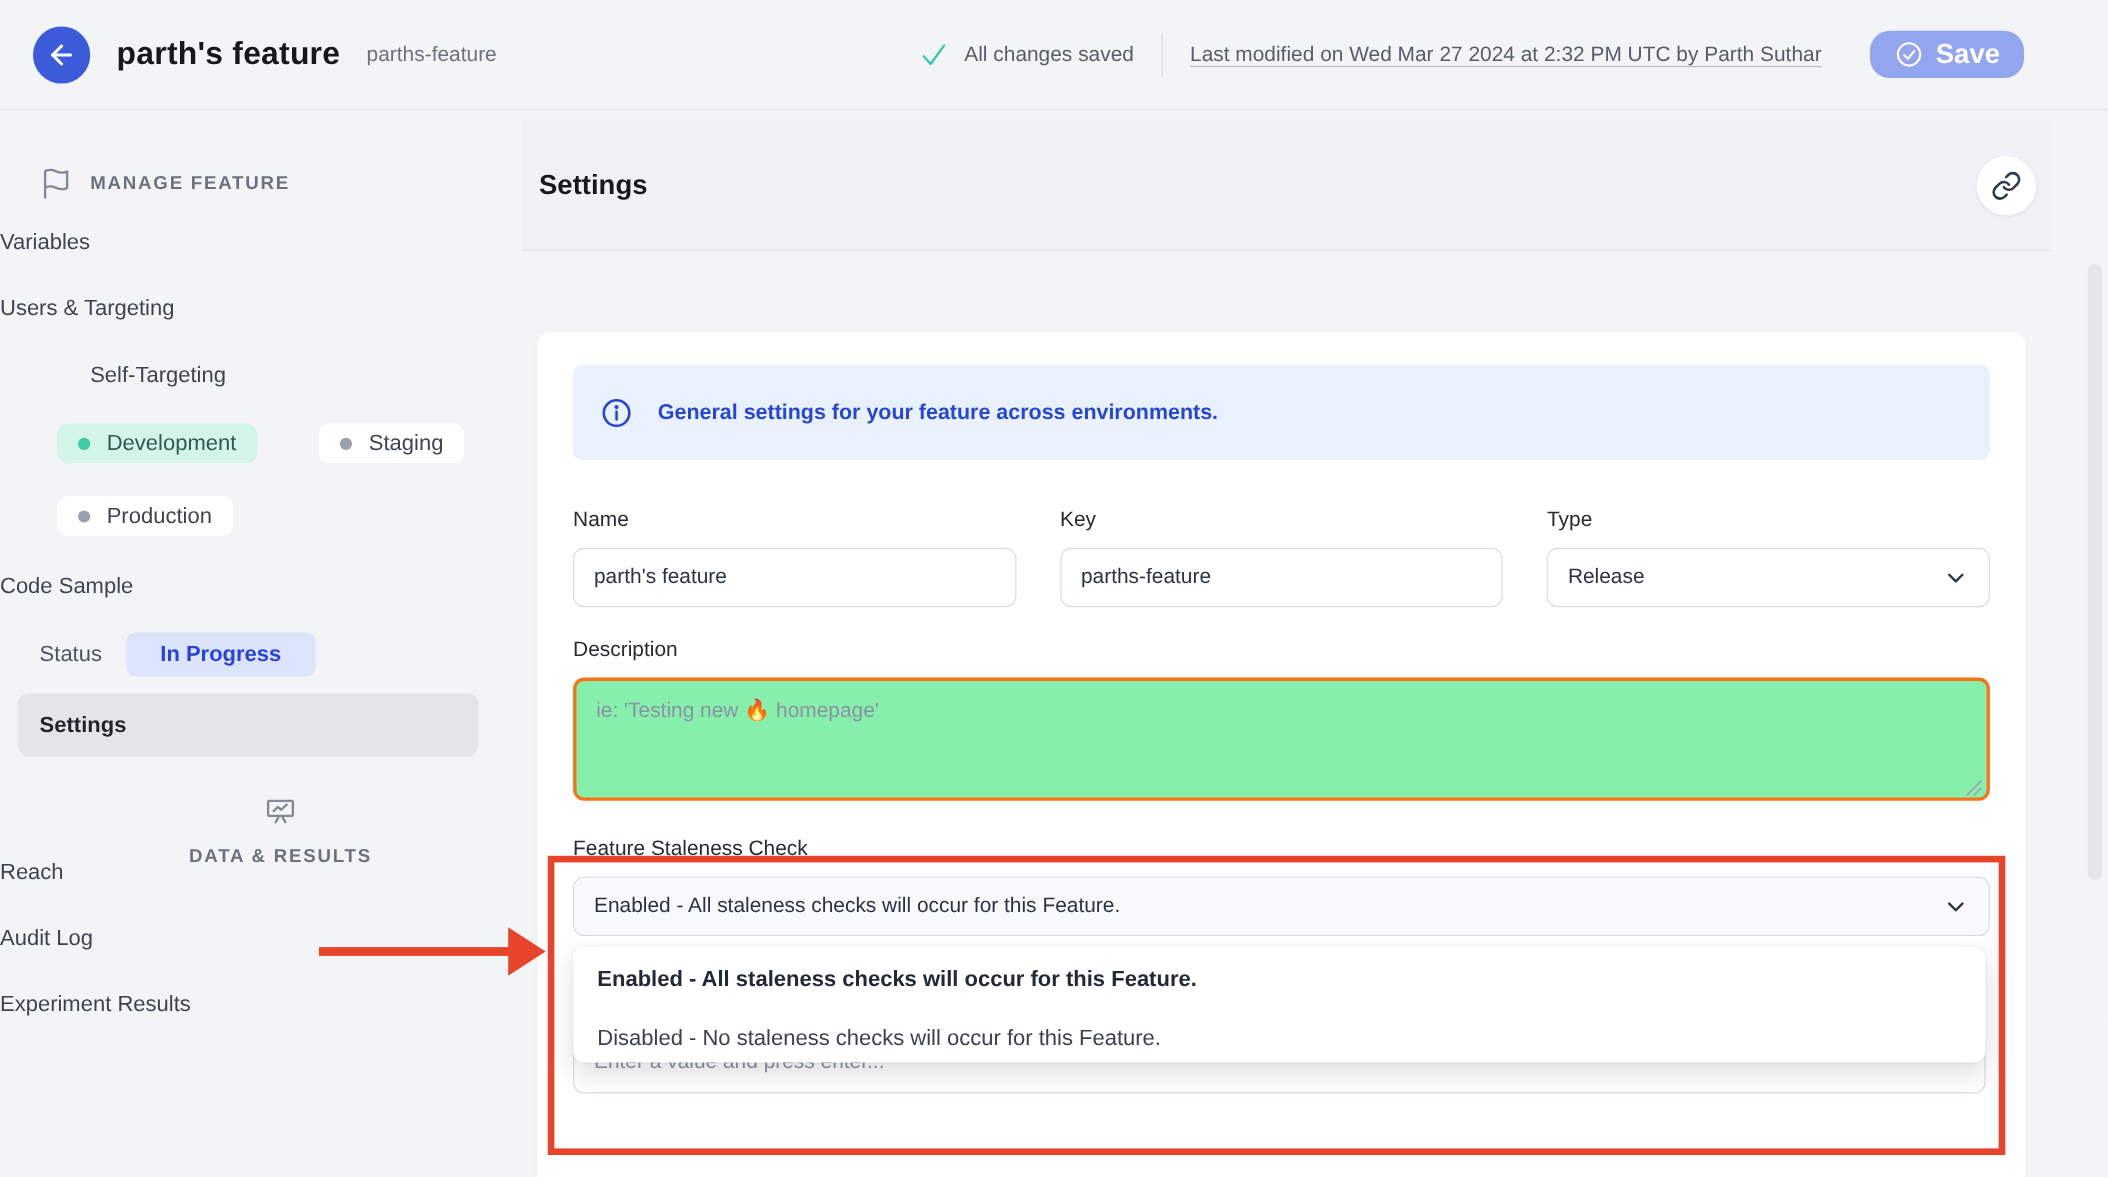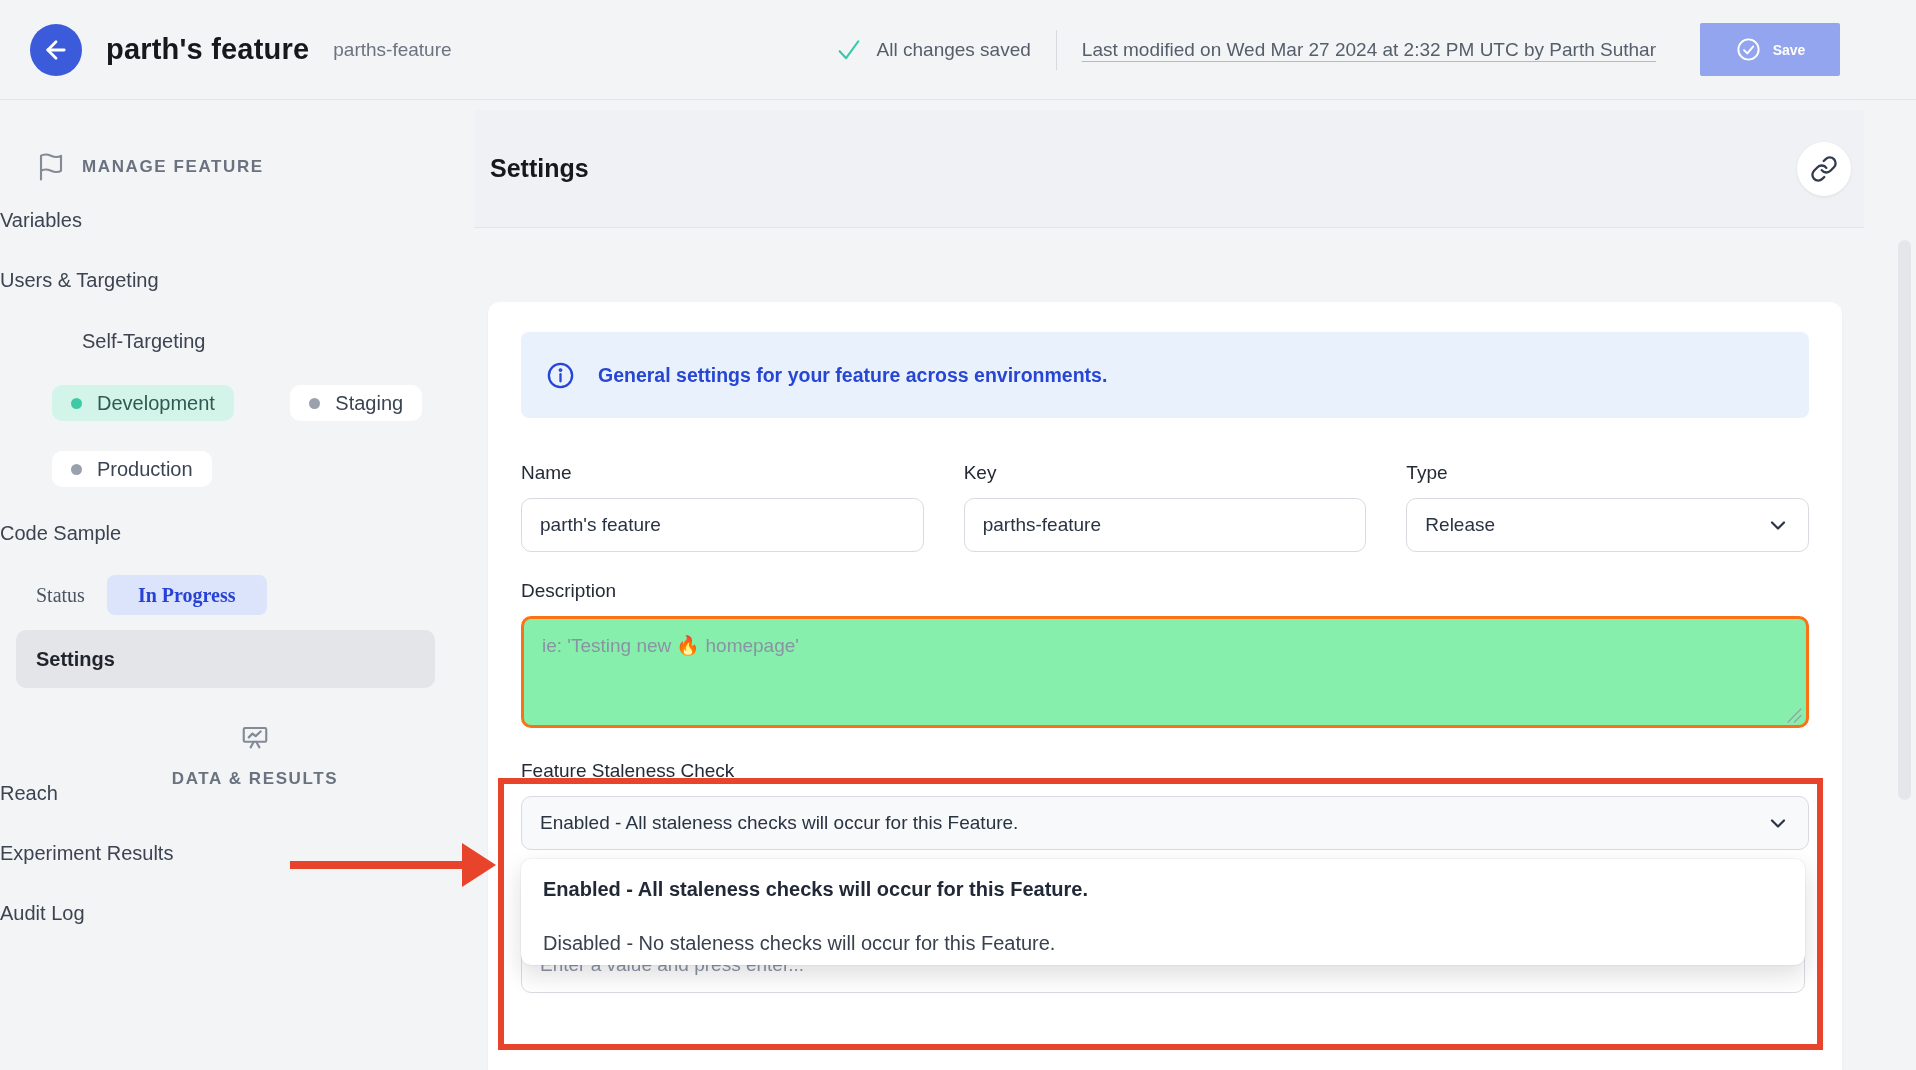--- a/index.html
+++ b/index.html
@@ -30,22 +30,22 @@
   .hdr-key { margin-left:24px; font-size:19px; color:#6C7380; }
   .hdr-right { margin-left:auto; display:flex; align-items:center; }
   .saved-status { display:flex; align-items:center; gap:14px; font-size:19px; color:#555E6B; }
   .hdr-divider { width:1px; height:40px; background:#D6D9DE; margin:0 25px; }
   .last-modified {
     font-size:19px; color:#555E6B; cursor:pointer;
     text-decoration:underline; text-decoration-color:#B4BAC3; text-underline-offset:5px;
     margin-right:44px; white-space:nowrap;
   }
   .save-btn {
-    width:140px; height:53px; border-radius:2px; border:none; cursor:pointer;
-    background:#93A5EE; color:#FFFFFF; font-size:14px; font-weight:600;
+    width:140px; height:43px; border-radius:18px; border:none; cursor:pointer;
+    background:#93A5EE; color:#FFFFFF; font-size:25px; font-weight:600;
     font-family:inherit;
     display:flex; align-items:center; justify-content:center; gap:11px;
     margin-right:76px;
   }
 
   
   .sidebar {
     position:absolute; top:100px; left:0; width:474px; bottom:0;
     background:#F3F4F6; z-index:5;
   }
@@ -78,21 +78,21 @@
   }
   .side-active {
     margin-left:16px; width:419px; height:58px; border-radius:10px;
     background:#E4E5E9; display:flex; align-items:center; padding-left:20px;
     font-size:20px; font-weight:600; color:#1F242C; cursor:pointer;
   }
 
   
   .mt-48{margin-top:48px;} .mt-19{margin-top:19px;} .mt-30{margin-top:30px;}
   .mt-31{margin-top:31px;} .mt-26{margin-top:26px;} .mt-29{margin-top:29px;}
-  .mt-27{margin-top:27px;font-family:Liberation Serif, serif;} .mt-15{margin-top:15px;} .mt-35{margin-top:35px;flex-direction:column;}
+  .mt-27{margin-top:27px;} .mt-15{margin-top:15px;} .mt-35{margin-top:35px;flex-direction:column;}
   .mt-17{margin-top:17px;}
 
   
   .main-panel-header {
     position:absolute; left:474px; top:110px; right:52px; height:118px;
     background:#F0F1F4; border-bottom:1px solid #E2E4E8;
     display:flex; align-items:center; z-index:4;
   }
   .main-panel-header .page-title {
     margin-left:16px; font-size:25px; font-weight:700; color:#16181D;
@@ -274,24 +274,24 @@
           <path d="M15.5 19.5L13 15"></path>
         </svg>
     </span>
     <span>DATA &amp; RESULTS</span>
   </div>
 
   <div class="side-item mt-17">
     <span>Reach</span>
   </div>
   <div class="side-item mt-30">
+    <span>Audit Log</span>
+  </div>
+  <div class="side-item mt-30">
     <span>Experiment Results</span>
-  </div>
-  <div class="side-item mt-30">
-    <span>Audit Log</span>
   </div>
 </nav>
 
 <div class="main-panel-header">
   <div class="page-title">Settings</div>
   <button class="link-btn">
     <span>
       <svg width="28" height="28" viewBox="0 0 24 24" fill="none" stroke="#323B4D" stroke-width="2" stroke-linecap="round" stroke-linejoin="round">
           <path d="M10 13a5 5 0 0 0 7.54.54l3-3a5 5 0 0 0-7.07-7.07l-1.72 1.71"></path>
           <path d="M14 11a5 5 0 0 0-7.54-.54l-3 3a5 5 0 0 0 7.07 7.07l1.71-1.71"></path>

